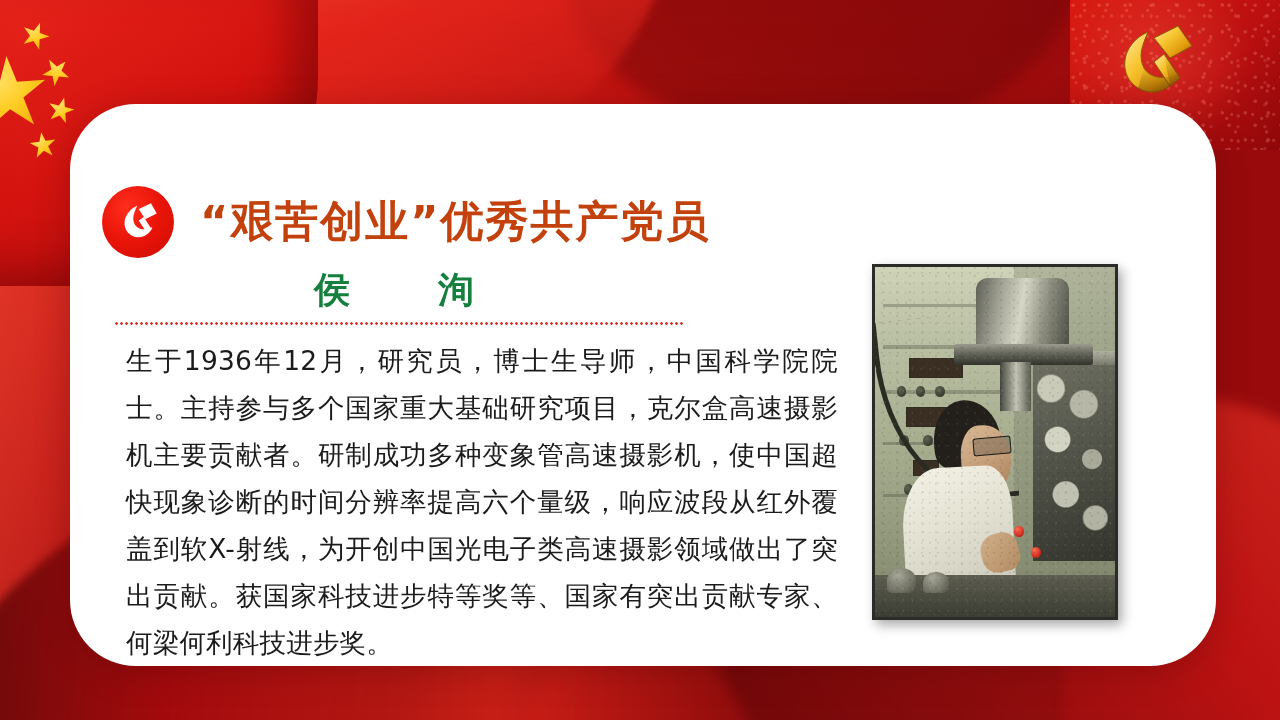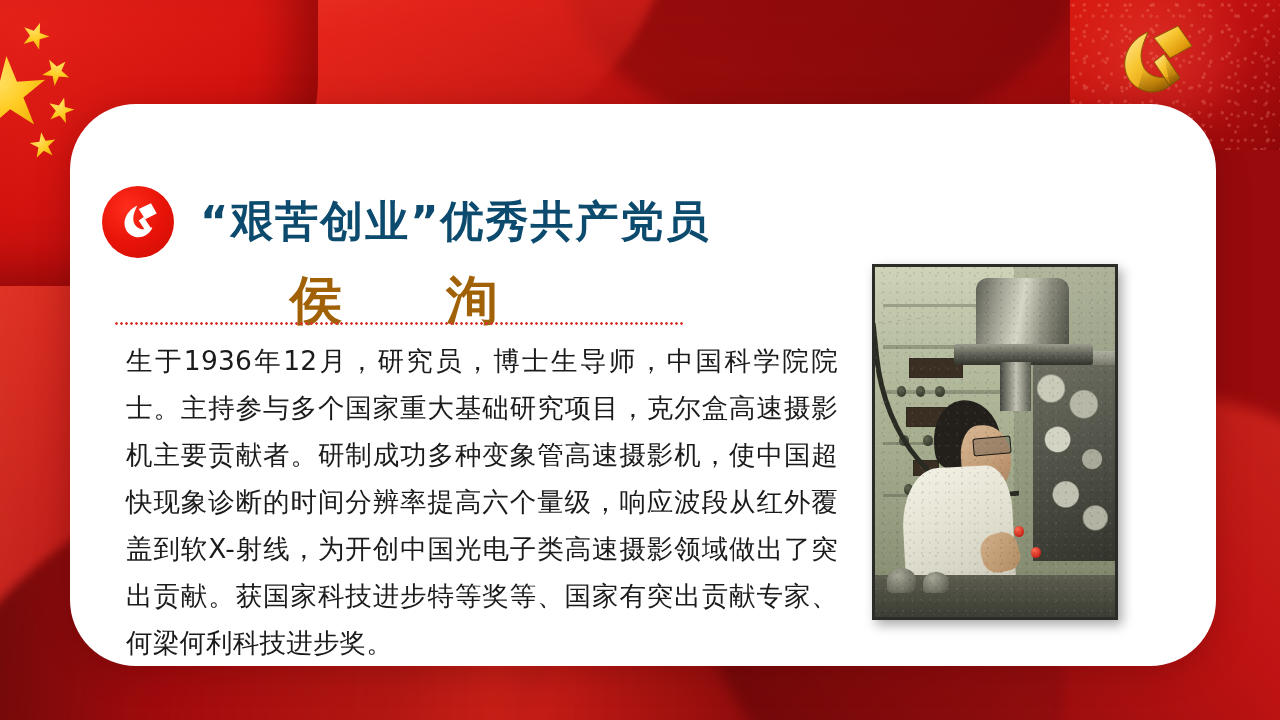--- a/index.html
+++ b/index.html
@@ -197,33 +197,33 @@
     border-radius: 50%;
     background: radial-gradient(circle at 36% 30%, #ff2e1c 0%, #e81308 52%, #cc0d05 100%);
     display: flex;
     align-items: center;
     justify-content: center;
   }
   .main-title {
     font-family: "DejaVu Sans", "Liberation Sans", sans-serif;
     font-size: 43px;
     font-weight: 700;
-    color: #0c4a6e;
+    color: #c2410c;
     letter-spacing: 2px;
     white-space: nowrap;
     line-height: 1.05;
   }
   .person-name {
     margin-top: 8px;
     text-align: center;
     padding-right: 150px;
     font-family: "DejaVu Serif", "Liberation Serif", serif;
-    font-size: 52px;
+    font-size: 36px;
     font-weight: 700;
-    color: #a16207;
+    color: #15803d;
     letter-spacing: 26px;
   }
 
   
   .divider {
     position: absolute;
     left: 44px;
     top: 218px;
     width: 570px;
     height: 3px;

